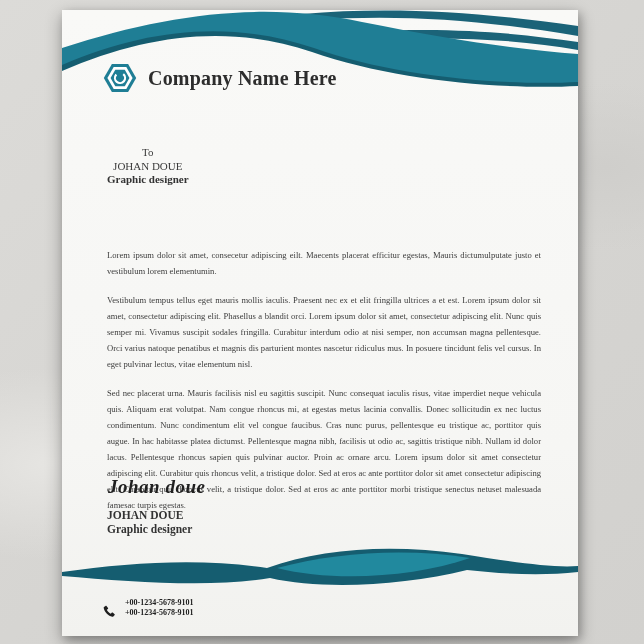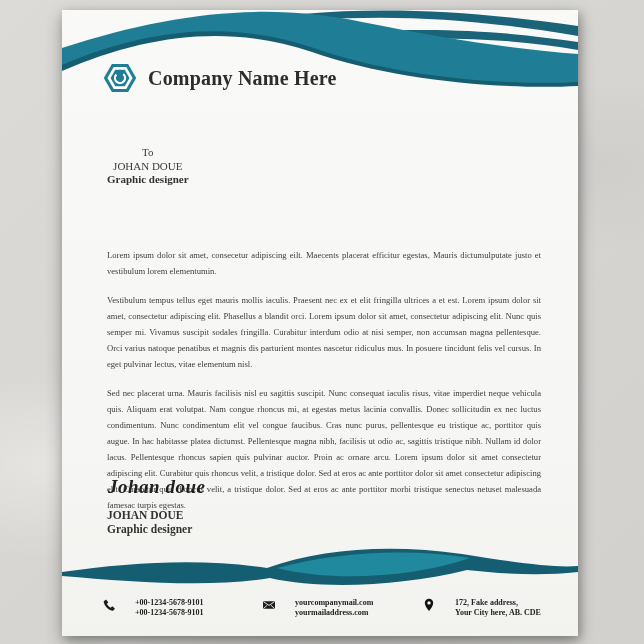--- a/index.html
+++ b/index.html
@@ -27,21 +27,21 @@
   .sender{top:187px;}
   .addr-block .b{font-weight:700;color:#333;}
   .body-text{position:absolute;left:45px;top:237px;width:434px;
     font-size:8.6px;line-height:16px;color:#3c3c3c;text-align:justify;}
   .body-text p{margin:0;}
   .body-text p + p{margin-top:13px;}
   .sig-script{position:absolute;left:46px;top:466px;font-size:19px;font-weight:600;
     font-style:italic;color:#1f1f1f;letter-spacing:.5px;}
   .sig-block{position:absolute;left:45px;top:499px;font-size:11.5px;font-weight:700;
     line-height:13.5px;color:#333;}
-  .footer-col{position:absolute;top:588px;display:flex;align-items:flex-start;gap:19px;
+  .footer-col{position:absolute;top:588px;display:flex;align-items:flex-end;gap:9px;
     font-size:8px;font-weight:700;color:#222;line-height:10px;}
   .footer-col .icon{flex:0 0 auto;width:14px;height:14px;}
   .fc-phone{left:40px;} .fc-mail{left:200px;} .fc-addr{left:360px;}
 </style>
 </head>
 <body>
 
 <div class="paper">
 
   <div class="top-wave">
@@ -92,37 +92,15 @@
   <div class="footer-col fc-phone">
     <svg class="icon" viewBox="0 0 14 14">
       <path d="M12.6,10.2 L10.7,8.6 C10.4,8.4 9.9,8.4 9.7,8.7 L8.8,9.8 C7.1,8.9 5.6,7.5 4.8,5.8 L5.9,4.9 C6.2,4.7 6.3,4.2 6,3.9 L4.5,2 C4.3,1.7 3.8,1.6 3.5,1.9 L2,3.1 C1.7,3.4 1.6,3.8 1.7,4.1 C2.8,8.6 6.3,12 10.3,12.8 C10.7,12.9 11.1,12.7 11.3,12.4 L12.7,11 C12.9,10.8 12.9,10.4 12.6,10.2 Z" fill="#1e1e1e"></path>
     </svg>
     <div>
       <div>+00-1234-5678-9101</div>
       <div>+00-1234-5678-9101</div>
     </div>
   </div>
 
-  <div class="footer-col fc-mail">
-    <svg class="icon" viewBox="0 0 14 14">
-      <rect x="1" y="3.2" width="12" height="7.6" rx="0.8" fill="#1e1e1e"></rect>
-      <polyline points="1.6,3.8 7,7.4 12.4,3.8" fill="none" stroke="#f8f8f6" stroke-width="0.9"></polyline>
-      <line x1="1.6" y1="10.4" x2="5.2" y2="7.2" stroke="#f8f8f6" stroke-width="0.9"></line>
-      <line x1="12.4" y1="10.4" x2="8.8" y2="7.2" stroke="#f8f8f6" stroke-width="0.9"></line>
-    </svg>
-    <div>
-      <div>yourcompanymail.com</div>
-      <div>yourmailaddress.com</div>
-    </div>
-  </div>
 
-  <div class="footer-col fc-addr">
-    <svg class="icon" viewBox="0 0 14 14">
-      <path d="M7,0.8 C4.6,0.8 2.8,2.7 2.8,5 C2.8,8.1 7,13 7,13 C7,13 11.2,8.1 11.2,5 C11.2,2.7 9.4,0.8 7,0.8 Z" fill="#111"></path>
-      <circle cx="7" cy="4.9" r="1.7" fill="#f8f8f6"></circle>
-    </svg>
-    <div>
-      <div>172, Fake address,</div>
-      <div>Your City here, AB. CDE</div>
-    </div>
-  </div>
 
 </div>
 
 </body></html>

